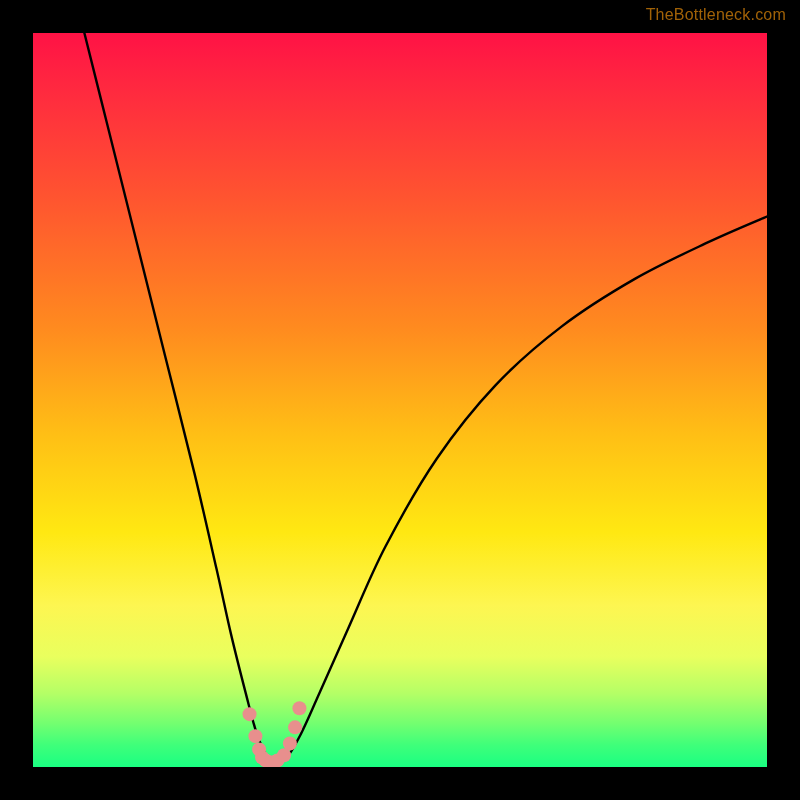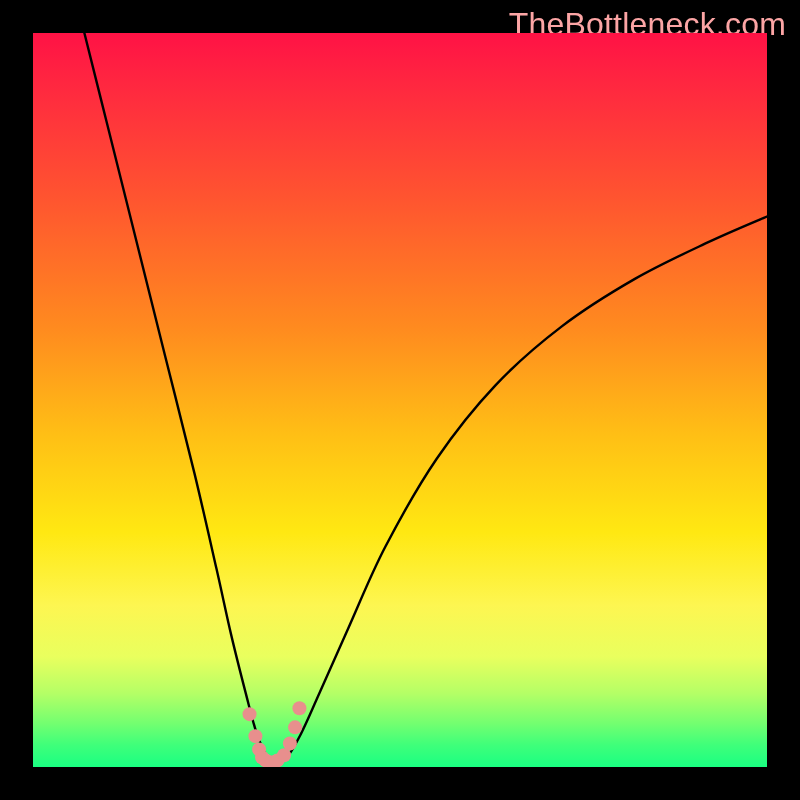--- a/index.html
+++ b/index.html
@@ -36,22 +36,22 @@
       #b4ff66 90%,
       #74ff70 94%,
       #3fff7a 97%,
       #1aff82 100%
     );
   }
   .watermark {
     position: absolute;
     top: 6px;
     right: 14px;
-    color: #fca5a5;
-    font-size: 32px;
+    color: #a16207;
+    font-size: 16px;
     letter-spacing: 0.2px;
     font-weight: 400;
   }
   svg.curve {
     position: absolute;
     left: 0;
     top: 0;
     width: 734px;
     height: 734px;
   }

